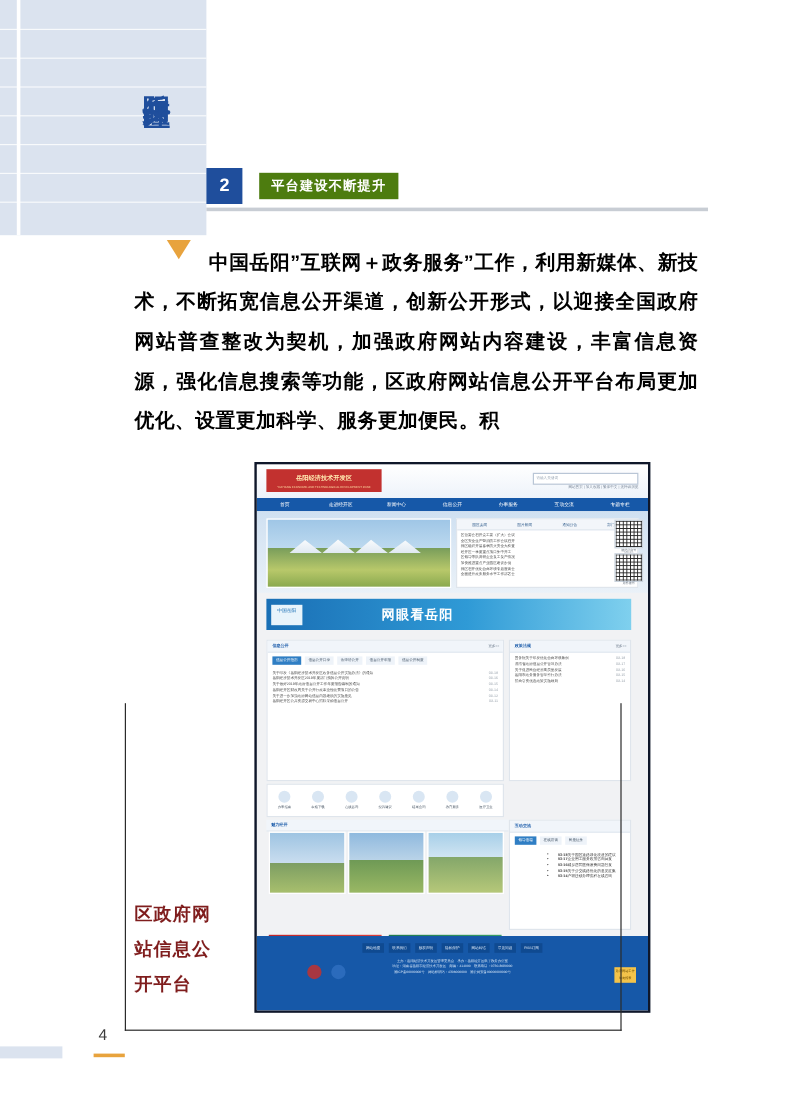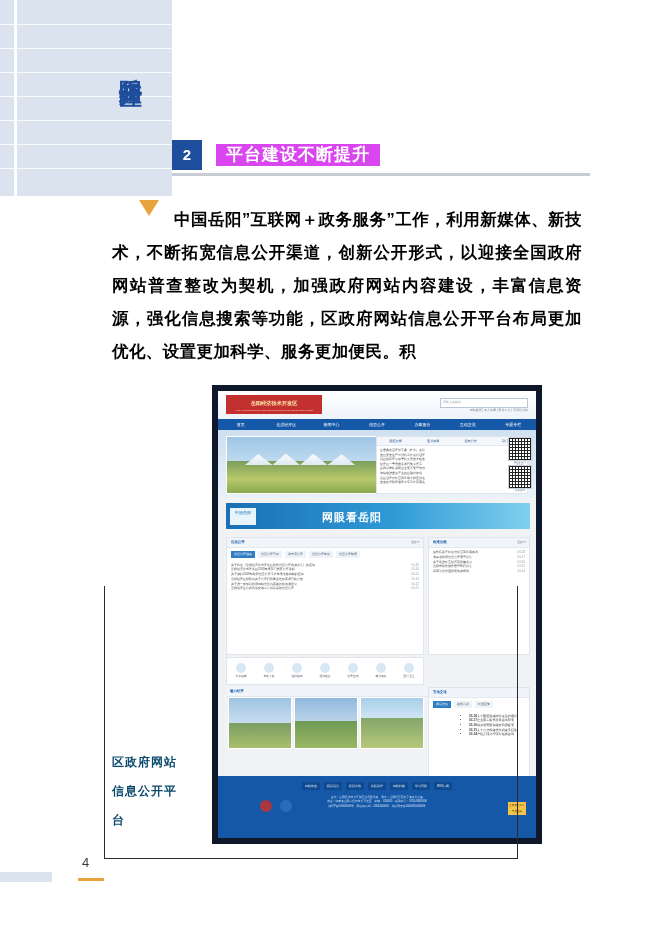--- a/index.html
+++ b/index.html
@@ -83,23 +83,23 @@
     font-size: 15px;
     font-weight: bold;
     line-height: 30px;
     text-align: center;
   }
   .section-head .title-band {
     position: absolute;
     left: 44px;
     top: 4px;
     height: 22px;
-    background: #d946ef;
+    background: #4d7c0f;
     color: #ffffff;
-    font-size: 17px;
+    font-size: 11px;
     font-weight: bold;
     letter-spacing: 1px;
     line-height: 22px;
     padding: 0 10px;
   }
   .section-head .rule {
     position: absolute;
     left: 0;
     top: 33px;
     width: 418px;
@@ -133,21 +133,21 @@
   }
 
   
   .figure {
     position: absolute;
     left: 212px;
     top: 385px;
     width: 330px;
     height: 459px;
     background: #f1f2f4;
-    border: 6px solid #0f172a;
+    border: 2px solid #0f172a;
     box-sizing: border-box;
     overflow: hidden;
     font-size: 3.1px;
     color: #3a3a3a;
     line-height: 1.5;
   }
   .fig-topbar {
     position: absolute; left: 0; top: 0; width: 100%; height: 28px;
     background: linear-gradient(180deg,#ffffff 0%,#eef3fa 100%);
     border-bottom: 1px solid #dde3ea;
@@ -313,23 +313,23 @@
     border-right: 1px solid #2b2b2b;
     border-bottom: 1px solid #2b2b2b;
     border-left: 1px solid #2b2b2b;
     border-top: none;
   }
   .caption {
     position: absolute;
     left: 112px;
     top: 748px;
     width: 66px;
-    font-size: 12px;
+    font-size: 15px;
     font-weight: bold;
-    color: #0c4a6e;
+    color: #7f1d1d;
     line-height: 29px;
     background: #ffffff;
     letter-spacing: 1px;
   }
 
   
   .pagenum {
     position: absolute;
     left: 82px;
     top: 855px;

